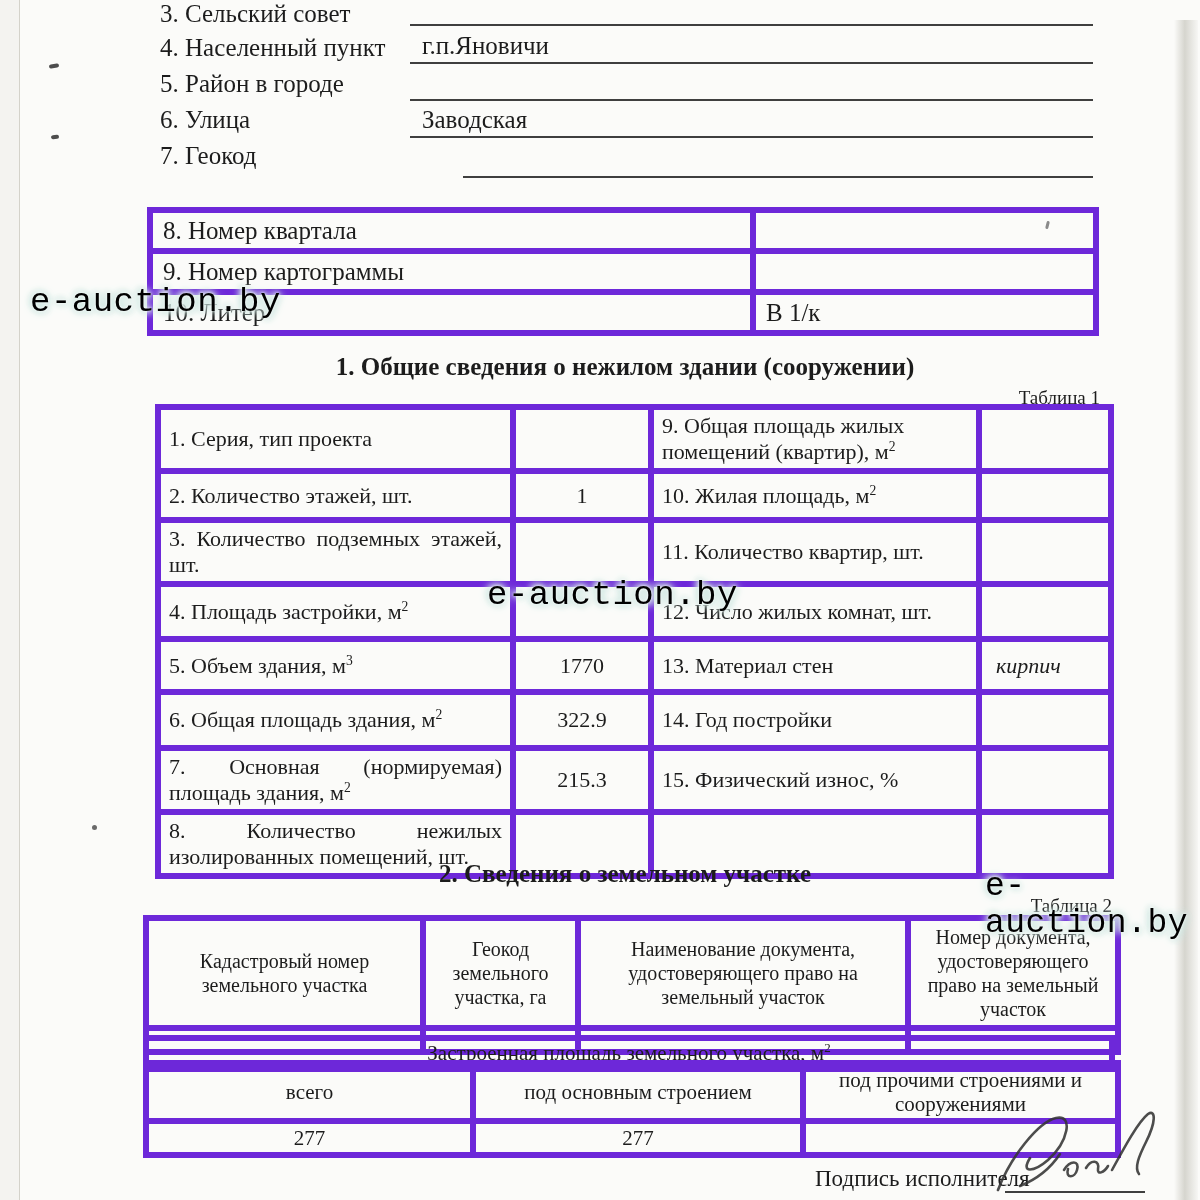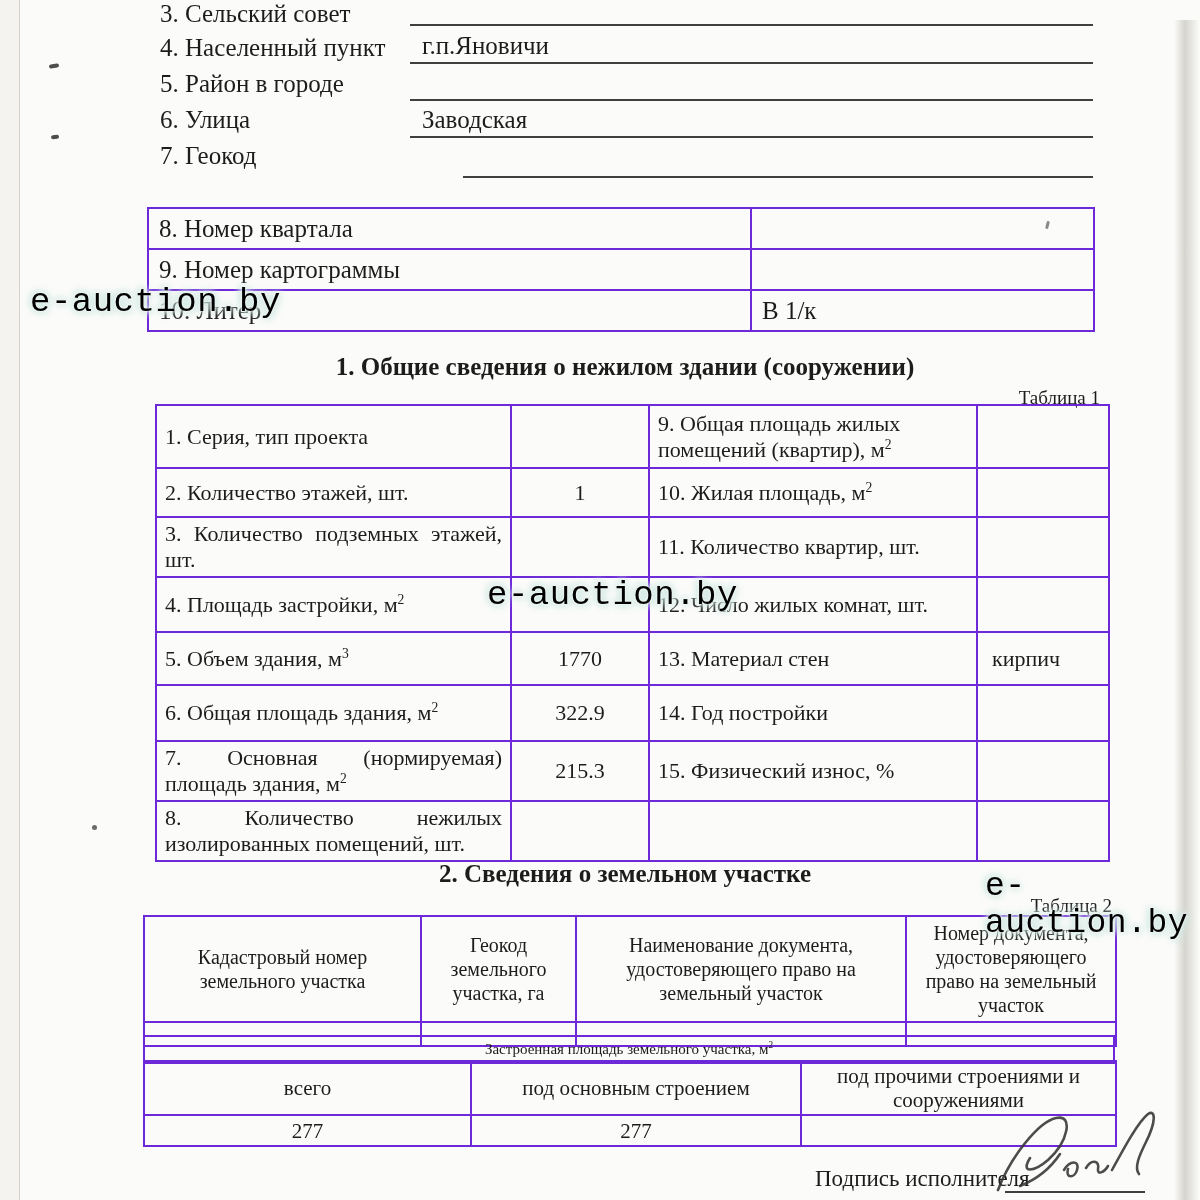--- a/index.html
+++ b/index.html
@@ -28,35 +28,35 @@
   .n3{ left:92px; top:825px; width:5px;  height:5px; border-radius:50%; background:#6a6a6a; }
   .n4{ left:1046px; top:221px; width:3px; height:8px; transform:rotate(14deg); background:#8a8a8a; }
 
   
   .f-label{ position:absolute; left:160px; font-size:25px; white-space:nowrap; }
   .f-value{ position:absolute; font-size:25px; white-space:nowrap; }
   .f-line{ position:absolute; height:2px; background:#3f3f3f; }
 
   
   table{ border-collapse:collapse; table-layout:fixed; position:absolute; }
-  td{ border:2px solid #6d28d9; vertical-align:middle; overflow:hidden; }
+  td{ border:6px solid #6d28d9; vertical-align:middle; overflow:hidden; }
 
   .id-table{ left:147px; top:207px; width:946px; }
   .id-table td{ font-size:25px; padding:2px 4px 2px 10px; }
   .id-table td.v{ }
 
   .t1{ left:155px; top:404px; width:953px; }
   .t1 td{ font-size:22px; line-height:26px; padding:3px 8px; }
   .t1 td.val{ text-align:center; padding:3px 2px; }
   .t1 td.just{ text-align:justify; }
-  .t1 td.v4{ padding-left:14px; }
+  .t1 td.v4{ padding-left:14px;font-style:italic; }
 
   .t2{ left:143px; width:972px; }
   .t2-head td{ font-size:20px; line-height:24px; text-align:center; padding:4px 6px; }
-  .t2-mid td{ font-size:15px; text-align:center; padding:0 6px; }
+  .t2-mid td{ font-size:21px; text-align:center; padding:0 6px; }
   .t2-bot td{ font-size:21px; line-height:24px; text-align:center; padding:2px 6px; }
 
   sup{ font-size:0.62em; vertical-align:super; line-height:0; }
 
   .sec-title{
     position:absolute; left:150px; width:950px; text-align:center;
     font-weight:bold; font-size:25px;
   }
   .tbl-caption{ position:absolute; font-size:19px; }
 

